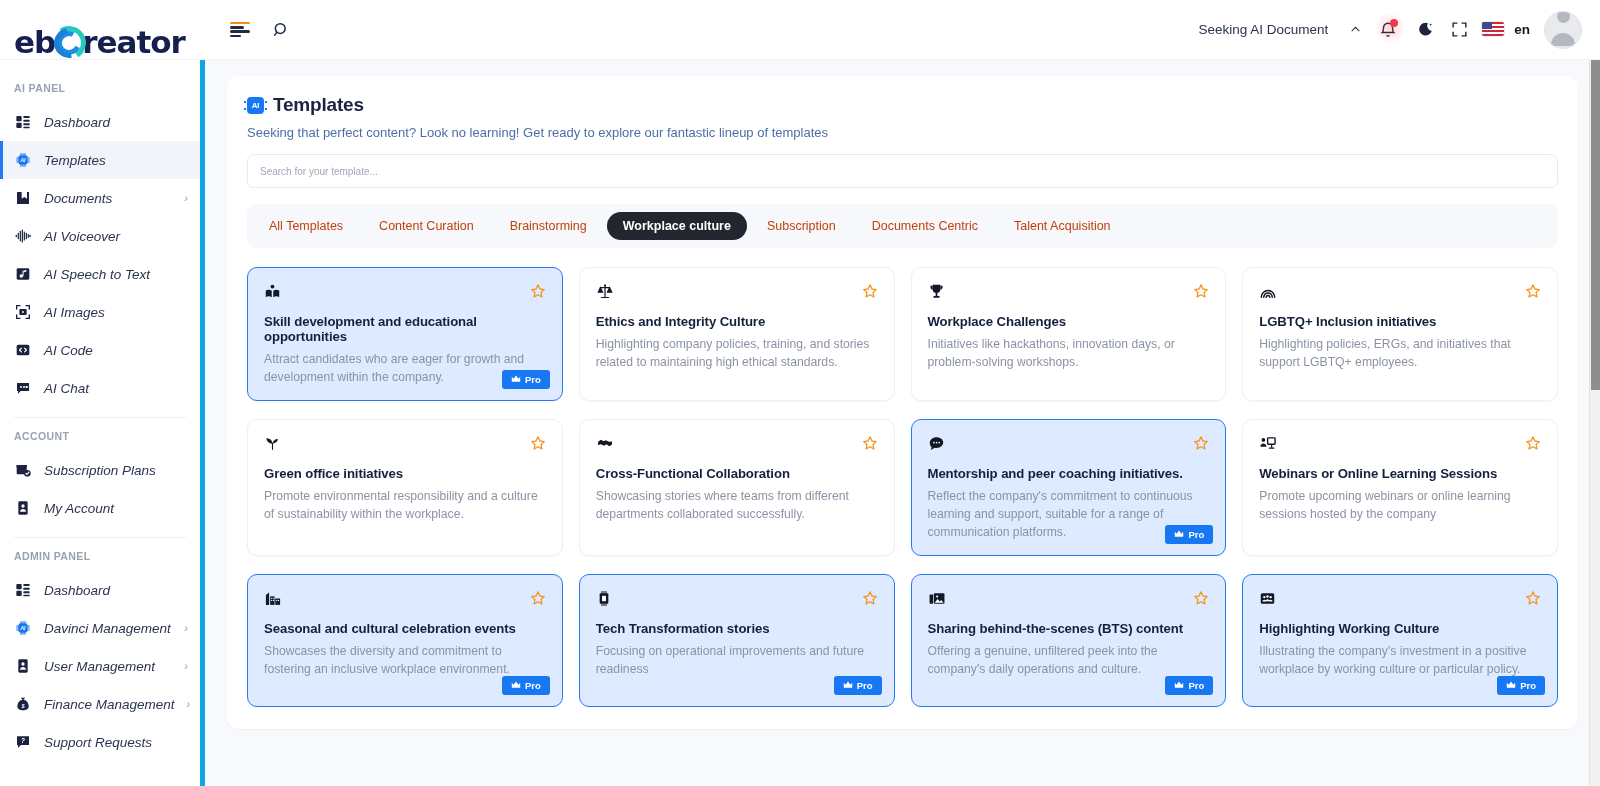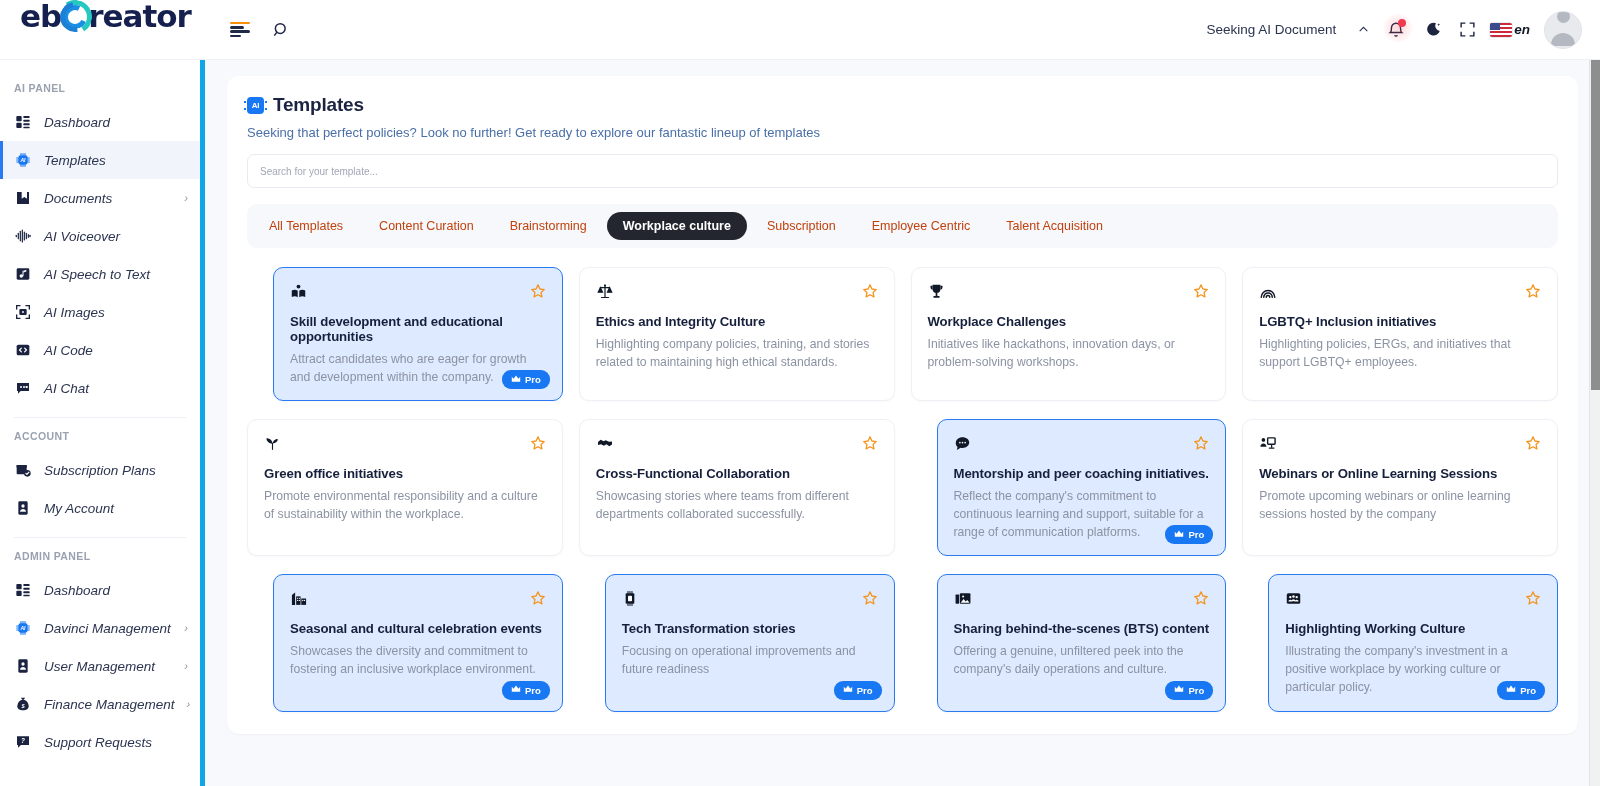--- a/index.html
+++ b/index.html
@@ -15,21 +15,21 @@
   
   .topbar {
     height: 60px; min-height: 60px;
     background: #ffffff;
     display: flex; align-items: center;
     border-bottom: 1px solid #eef1f5;
     position: relative; z-index: 20;
   }
   .brand {
     width: 205px; min-width: 205px;
-    display: flex; align-items: flex-start; padding-left: 20px;
+    display: flex; align-items: flex-end; padding-left: 14px;
     height: 60px;
   }
   .logo-text {
     font-size: 31px; font-weight: 700; letter-spacing: -1px;
     color: #16204f; line-height: 1; position: relative; white-space: nowrap;
     font-family: "DejaVu Sans", sans-serif;
   }
   .logo-ring {
     display: inline-block; position: relative; width: 34px; height: 34px;
     vertical-align: -7px; margin: 0 -4px 0 -3px;
@@ -56,21 +56,21 @@
   }
   .create-doc {
     font-size: 13.5px; color: #2a3350; cursor: pointer; margin-right: 14px; white-space: nowrap;
   }
   .chev-up { width: 26px; cursor:pointer; display:flex; align-items:center; justify-content:center; color:#2a3350; }
   .bell-wrap { position: relative; width: 40px; height: 40px; display:flex; align-items:center; justify-content:center; cursor:pointer; }
   .bell-glow { position:absolute; width: 30px; height:30px; border-radius:50%; background: radial-gradient(circle, rgba(255,70,90,.22) 0%, rgba(255,70,90,0.05) 60%, rgba(255,255,255,0) 72%); top:3px; left:7px; }
   .bell-dot { position:absolute; width: 8px; height:8px; border-radius:50%; background:#f0384f; top:9px; right:10px; }
   .moon { width: 34px; height: 34px; display:flex; align-items:center; justify-content:center; cursor:pointer; color:#1c2440; }
   .fullscreen { width: 34px; height:34px; display:flex; align-items:center; justify-content:center; cursor:pointer; }
-  .lang { display:flex; align-items:center; gap:2px; cursor:pointer; margin-left:6px; margin-right: 14px; font-style: italic; }
+  .lang { display:flex; gap:10px; cursor:pointer; margin-left:6px; margin-right: 14px; }
   .flag { width: 22px; height: 14px; border-radius:2px; overflow:hidden; position:relative; background:#fff; box-shadow: 0 0 0 .5px #d3d7df; }
   .flag .stripes { position:absolute; inset:0;
      background: repeating-linear-gradient(to bottom, #cc2a3a 0 2px, #ffffff 2px 4px); }
   .flag .canton { position:absolute; left:0; top:0; width:10px; height:7px; background:#3b4a8c; }
   .lang-txt { font-size: 13.5px; font-weight:700; color:#111827; }
   .avatar {
     width: 38px; height: 38px; border-radius: 50%;
     background: #e8eaee; border: 1px solid #e1e4ea;
     display:flex; align-items:flex-end; justify-content:center; overflow:hidden; cursor:pointer;
   }
@@ -152,33 +152,33 @@
   .grid {
     margin-top: 19px;
     display:grid; grid-template-columns: repeat(4, 1fr); gap: 18px 16px;
   }
   .card {
     background:#ffffff; border:1px solid #edf0f5; border-radius: 10px;
     padding: 15px 16px 14px 16px; min-height: 133px;
     position:relative; cursor:pointer; display:flex; flex-direction:column;
     box-shadow: 0 1px 2px rgba(16,24,40,.03);
   }
-  .card.selected { background:#ddeaff; border: 1.6px solid #2979f2; margin-left: 26px; }
+  .card.selected { background:#ddeaff; border: 1.6px solid #2979f2; }
   .card-top { display:flex; align-items:flex-start; justify-content:space-between; height: 22px; }
   .card-ico { font-size: 15px; line-height: 1; color:#111827; }
   .star { color:#f7941d; font-size: 15px; line-height:1; cursor:pointer; }
   .card-title {
     margin-top: 9px; font-size: 13.2px; font-weight:700; color:#16203c; letter-spacing:-.1px;
   }
   .card-desc {
     margin-top: 7px; font-size: 12.2px; color:#8b93a3; line-height: 1.45; padding-right: 4px;
   }
   .pro {
     position:absolute; right: 12px; bottom: 11px;
-    background:#1877f2; color:#fff; border-radius: 9px;
+    background:#1877f2; color:#fff; border-radius: 3px;
     height: 19px; padding: 0 9px; display:flex; align-items:center; gap:4px;
     font-size: 9.5px; font-weight:700;
   }
   .pro .crown { font-size: 9px; }
 
   
   .scrollbar {
     position:absolute; right:0; top:0; width: 11px; height:100%;
     background:#f1f1f1; border-left:1px solid #e3e3e3;
   }
@@ -467,33 +467,33 @@
       </div>
 
     <div class="main">
       <div class="panel">
 
         <div class="panel-title">
           <span class="ai-chip">AI</span>
           <h1>Templates</h1>
         </div>
 
-        <div class="panel-sub">Seeking that perfect policies? Look no further! Get ready to explore our fantastic lineup of templates</div>
+        <div class="panel-sub">Seeking that perfect content? Look no learning! Get ready to explore our fantastic lineup of templates</div>
 
         <div class="search-box">
           <input type="text" placeholder="Search for your template..." style="">
         </div>
 
         <div class="tabs" id="tabs">
             <div class="tab">All Templates</div>
             <div class="tab">Content Curation</div>
             <div class="tab">Brainstorming</div>
             <div class="tab active">Workplace culture</div>
             <div class="tab">Subscription</div>
-            <div class="tab">Employee Centric</div>
+            <div class="tab">Documents Centric</div>
             <div class="tab">Talent Acquisition</div>
           </div>
 
         <div class="grid" id="grid">
             <div class="card selected">
               <div class="card-top">
                 <span class="card-ico"><svg width="17" height="17" viewBox="0 0 24 24" fill="#111827">
                     <circle cx="12" cy="5" r="2.7"></circle>
                     <path d="M2.5 10.5c2.8-1.4 6-1.4 8.4.3v9.2c-2.4-1.7-5.6-1.7-8.4-.3z"></path>
                     <path d="M21.5 10.5c-2.8-1.4-6-1.4-8.4.3v9.2c2.4-1.7 5.6-1.7 8.4-.3z"></path>

